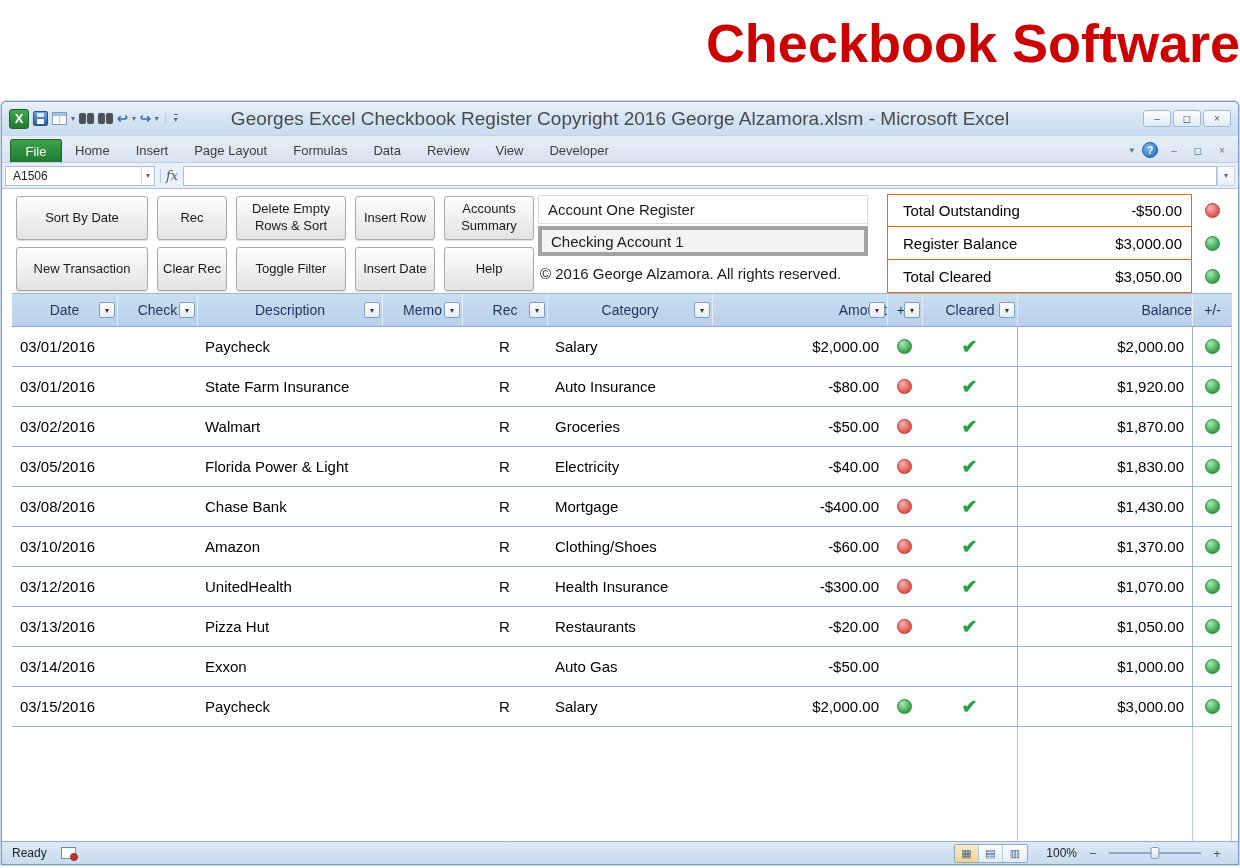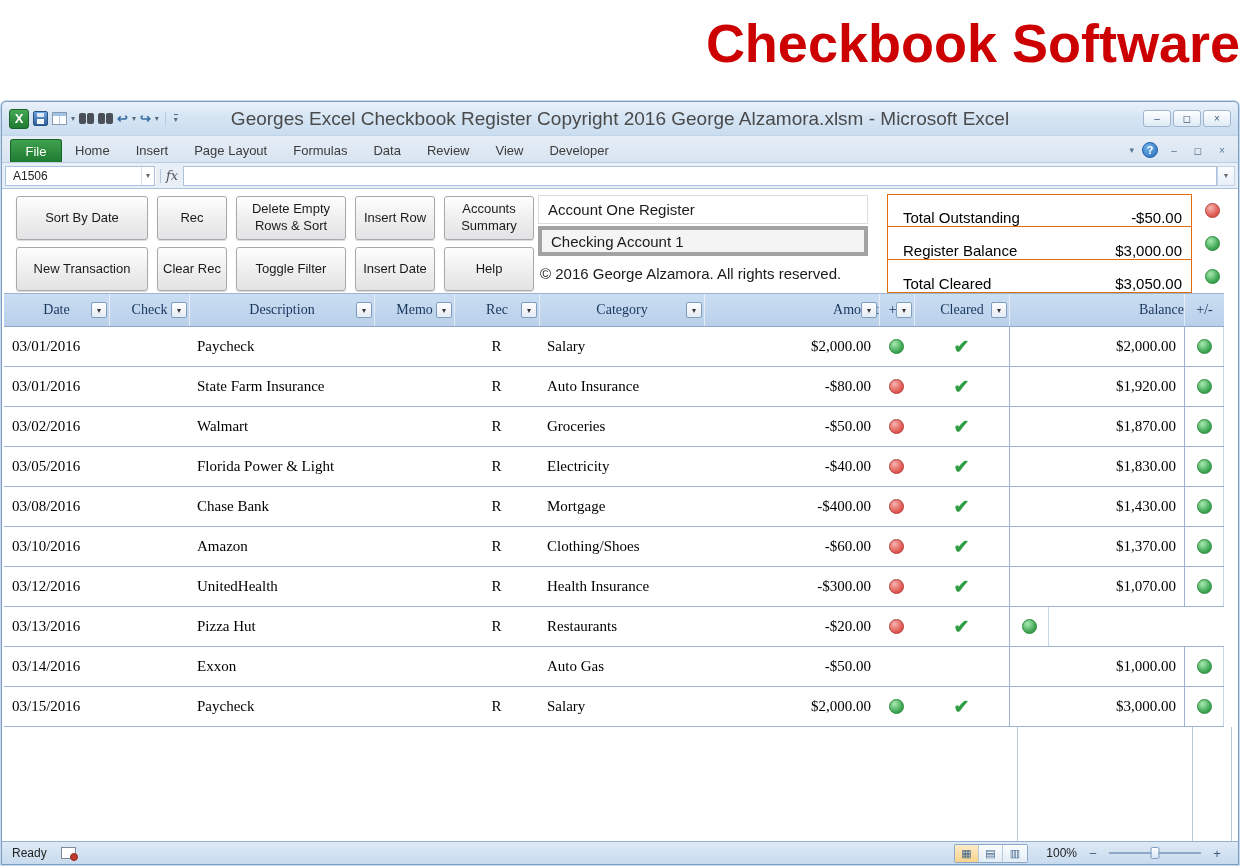--- a/index.html
+++ b/index.html
@@ -82,27 +82,27 @@
   .account-info { position:absolute; left:536px; top:6px; width:330px; font-size:15px; color:#1A1A1A; }
   .register-title { height:29px; border:1px solid #DCDCDC; background:#fff;
                     display:flex; align-items:center; padding-left:9px; }
   .account-cell { height:30px; border:4px solid #a3a3a3; background:#F4F4F4; margin-top:2px;
                   display:flex; align-items:center; padding-left:9px; }
   .copyright { margin-top:9px; padding-left:2px; }
 
   .totals { position:absolute; left:885px; top:5px; width:345px; }
   .totals-row { display:flex; height:33px; }
   .totals-box { width:305px; border:1px solid #E26B0A; background:#fff; margin-top:-1px;
-                display:flex; align-items:flex-end; font-size:15px; color:#000; padding:0 9px 0 15px; }
+                display:flex; align-items:center; font-size:15px; color:#000; padding:0 9px 0 15px; }
   .totals-row:first-child .totals-box { margin-top:0; }
   .totals-value { margin-left:auto; }
   .totals-ind { width:40px; display:flex; align-items:center; justify-content:center; }
 
   
-  .xl-table { margin-left:2px; width:1220px;font-family:Liberation Serif, serif; }
+  .xl-table { margin-left:10px; width:1220px; }
   .thead { display:flex; height:34px; font-size:14px; color:#17365D;
            background:linear-gradient(#CADEF2,#BAD0EA);
            border-top:1px solid #9BB4D4; border-bottom:1px solid #8FA9CB; }
   .th { position:relative; height:100%; display:flex; align-items:center; justify-content:center; }
   .th:not(:first-child) { border-left:1px solid rgba(255,255,255,.55); }
   .filter-btn { position:absolute; right:2px; top:50%; transform:translateY(-50%);
                 width:16px; height:16px; border:1px solid #7F9DBF; border-radius:2px;
                 background:linear-gradient(#FDFDFD,#E6EDF6); font-size:8px; color:#333;
                 display:flex; align-items:center; justify-content:center; }
   .th-tight { justify-content:flex-start; padding-left:3px; }
@@ -473,20 +473,21 @@
     <div class="td c-memo"></div>
     <div class="td c-rec">R</div>
     <div class="td c-cat">Restaurants</div>
     <div class="td c-amount">-$20.00</div>
     <div class="td c-aind">
       <span class="circle red"></span>
     </div>
     <div class="td c-clr">
       <span class="checkmark">✔</span>
     </div>
+    <div class="td c-bal">$1,050.00</div>
     <div class="td c-bind">
       <span class="circle green"></span>
     </div>
   </div>
           <div class="trow">
     <div class="td c-date">03/14/2016</div>
     <div class="td c-check"></div>
     <div class="td c-desc">Exxon</div>
     <div class="td c-memo"></div>
     <div class="td c-rec"></div>

